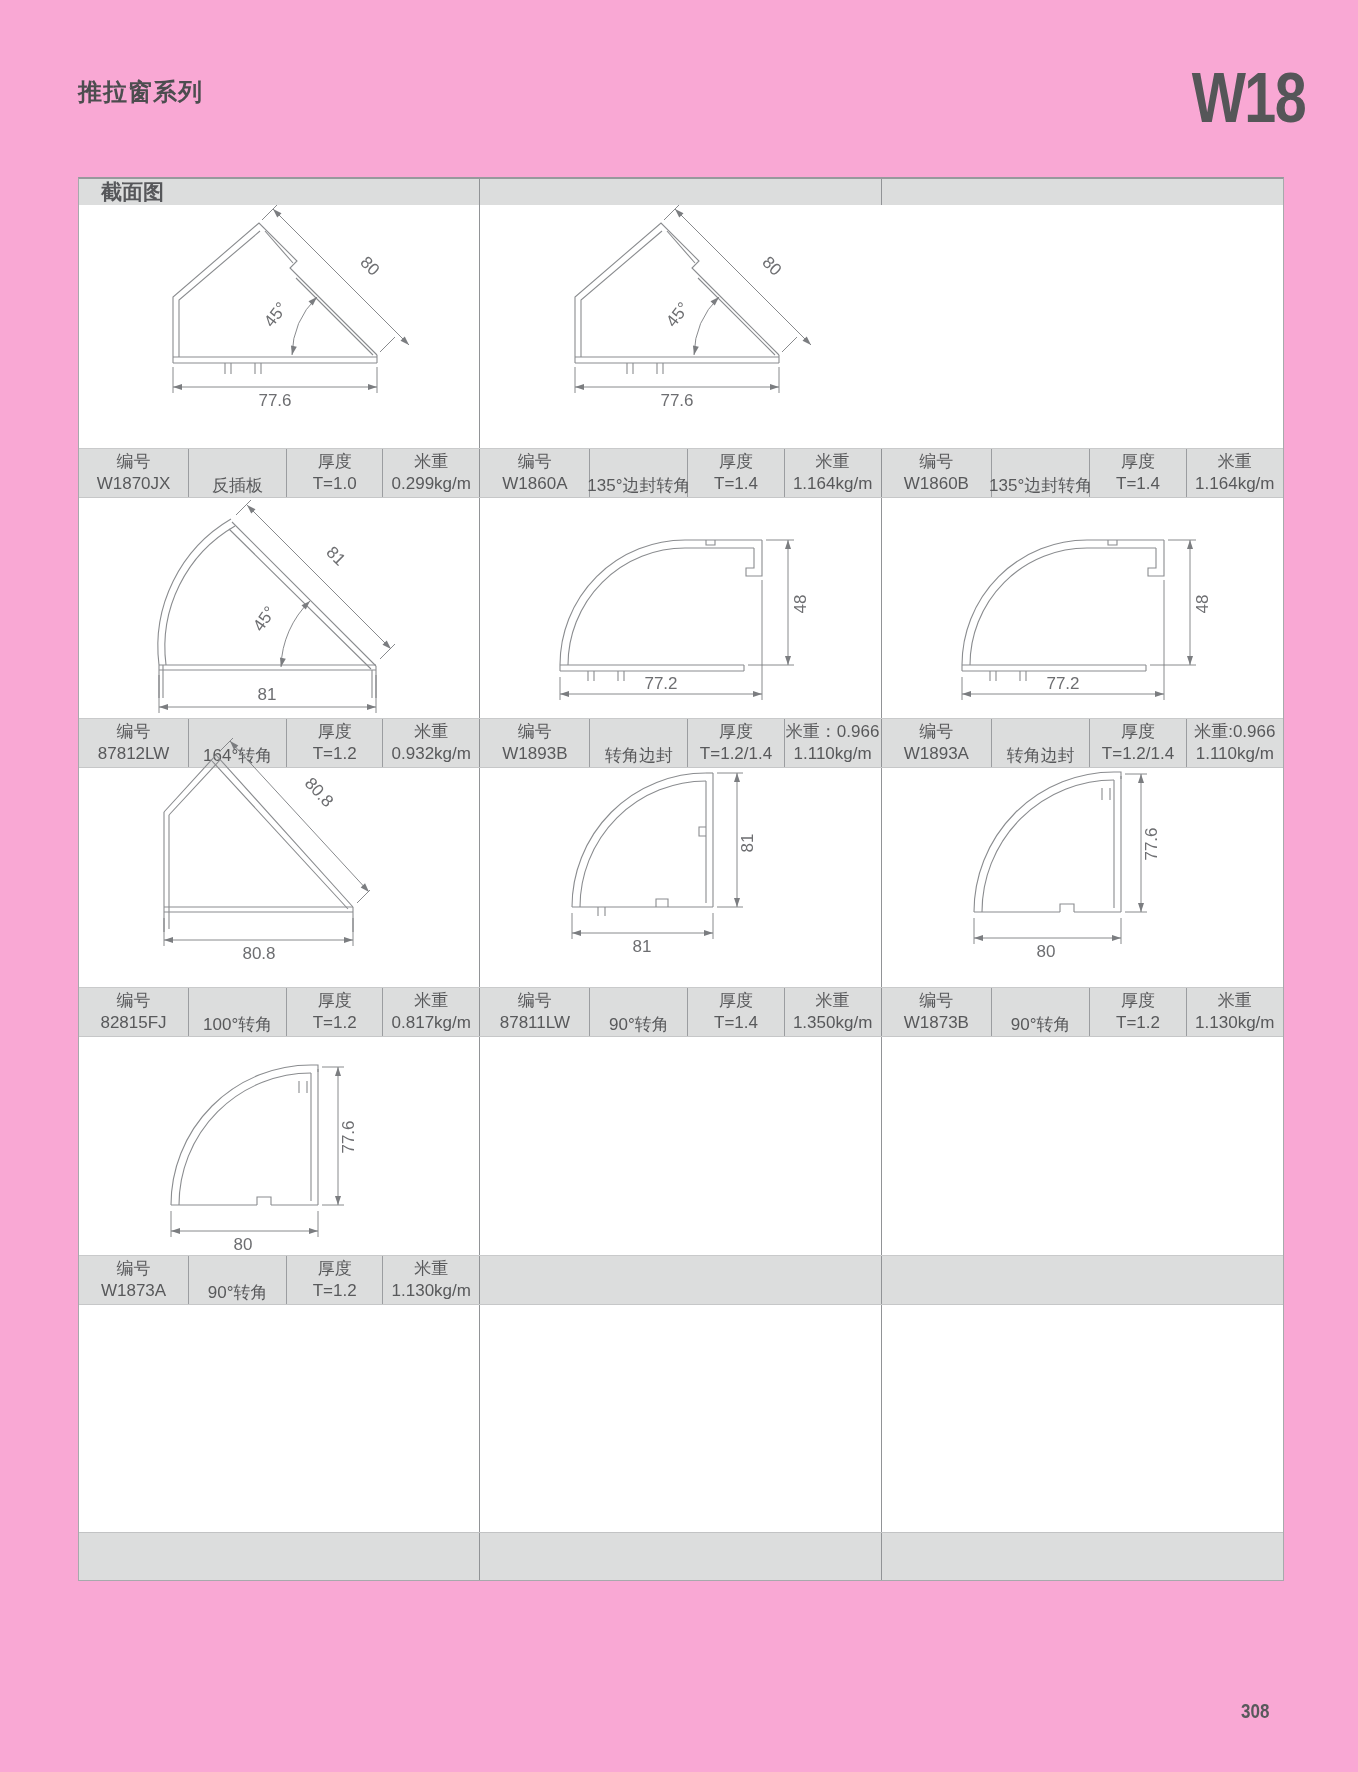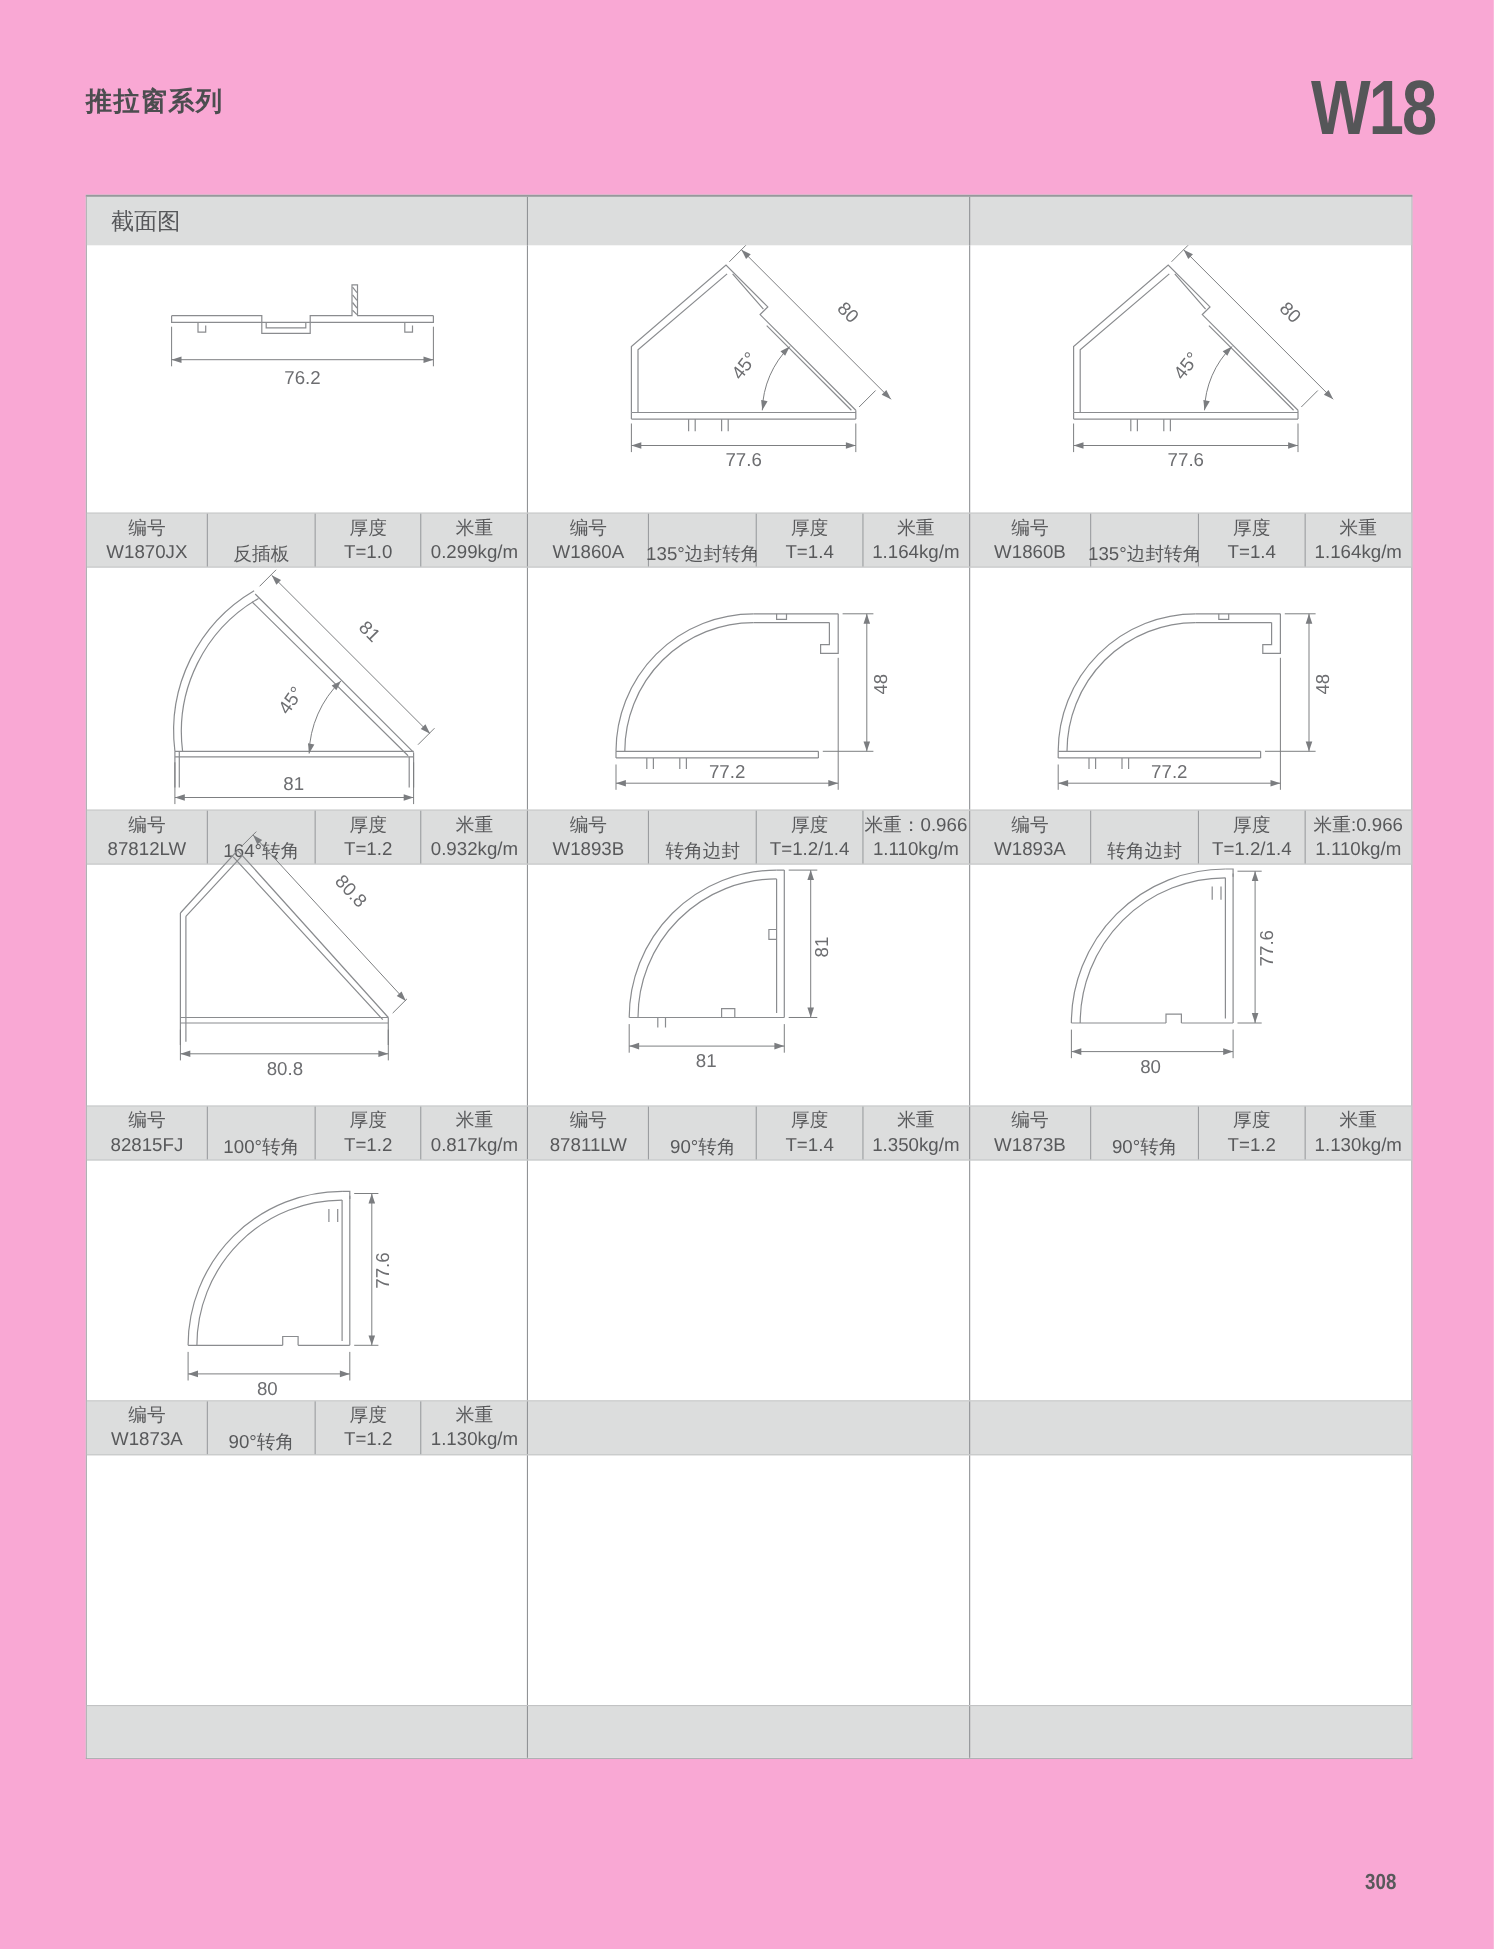--- a/index.html
+++ b/index.html
@@ -10,21 +10,21 @@
          transform:scaleX(.82);transform-origin:right top;letter-spacing:-2px;}
   .page-num{position:absolute;right:106px;top:1700px;font-size:20px;font-weight:bold;color:#58595b;
             transform:scaleX(.85);transform-origin:right top;}
   .sheet{position:absolute;left:78px;top:177px;width:1206px;
          border:1px solid #a7a9ac;border-top:2px solid #97999c;box-sizing:border-box;background:#fff;}
   .band{display:flex;width:100%;box-sizing:border-box;}
   .band>.col{width:33.3333%;height:100%;border-right:1px solid #919396;box-sizing:border-box;
              display:flex;align-items:center;justify-content:center;position:relative;}
   .band>.col:last-child{border-right:none;}
   .band.gray{background:#dcdddd;}
-  .b-hdr{height:44px;}
+  .b-hdr{height:26px;font-weight:bold;}
   .b-d1{height:243px;} .b-d2{height:220px;} .b-d3{height:219px;} .b-d4{height:218px;}
   .b-i{height:50px;}
   .b-blank{height:227px;} .b-foot{height:48px;border-top:1px solid #c2c3c4;}
   .band.info{border-top:1px solid #c9cacb;border-bottom:1px solid #c6c7c8;}
   .hdr-label{font-size:21px;color:#56575a;padding-left:22px;align-self:center;}
   .b-hdr>.col{justify-content:flex-start;}
   .icol{display:flex;width:100%;height:100%;}
   .ic{border-right:1px solid #9b9da0;box-sizing:border-box;height:100%;
       display:flex;flex-direction:column;justify-content:center;align-items:center;text-align:center;}
   .ic.last{border-right:none;}
@@ -48,34 +48,20 @@
     <div class="band gray b-hdr">
       <div class="col">
         <span class="hdr-label">截面图</span>
       </div>
       <div class="col"></div>
       <div class="col"></div>
     </div>
 
     <div class="band b-d1">
       <div class="col">
-        <svg width="290" height="106" viewBox="0 0 290 106" style="margin-bottom:86px">
-          <path class="ln" d="M22 38 H104 V54 H148 V38 H186 V10 H191 V38 H260"></path>
-          <path class="ln" d="M22 38 V44 H260 V38"></path>
-          <path class="ln" d="M46 44 v9 h7 v-6"></path>
-          <path class="ln" d="M234 44 v9 h7 v-6"></path>
-          <path class="ln" d="M108 44 v5 h36 v-5"></path>
-          <path class="ln" d="M186.5 12 l4 5 M186.5 19 l4 5 M186.5 26 l4 5 M186.5 33 l4 4"></path>
-          <path class="dim" d="M22 48 V84 M260 48 V84 M22 78 H260"></path>
-          <path class="ah" d="M0 0 L9 -3 L9 3 Z" transform="translate(22,78)"></path>
-          <path class="ah" d="M0 0 L9 -3 L9 3 Z" transform="translate(260,78) rotate(180)"></path>
-          <text class="dt" x="141" y="100" text-anchor="middle">76.2</text>
-        </svg>
-      </div>
-      <div class="col">
         <svg width="300" height="214" viewBox="0 0 300 214" style="margin-bottom:46px">
           <path class="ln" d="M44 160 V100 L130 26 L168 64 L161 71 L174 84 L248 158"></path>
           <path class="ln" d="M50 160 V103 L131 34"></path>
           <path class="ln" d="M136 34 L164 66 M167 81 L244 158"></path>
           <path class="ln" d="M44 160 H248 M44 166 H248 M44 160 V166 M248 158 V166"></path>
           <path class="ln" d="M96 166 v11 m6 -11 v11 M126 166 v11 m6 -11 v11"></path>
           <path class="dim" d="M133 23 l15 -15 M251 155 l15 -15 M144 12 L280 148"></path>
           <path class="ah" d="M0 0 L9 -3 L9 3 Z" transform="translate(144,12) rotate(45)"></path>
           <path class="ah" d="M0 0 L9 -3 L9 3 Z" transform="translate(280,148) rotate(225)"></path>
           <text class="dt" text-anchor="middle" transform="translate(237,73) rotate(45)">80</text>

